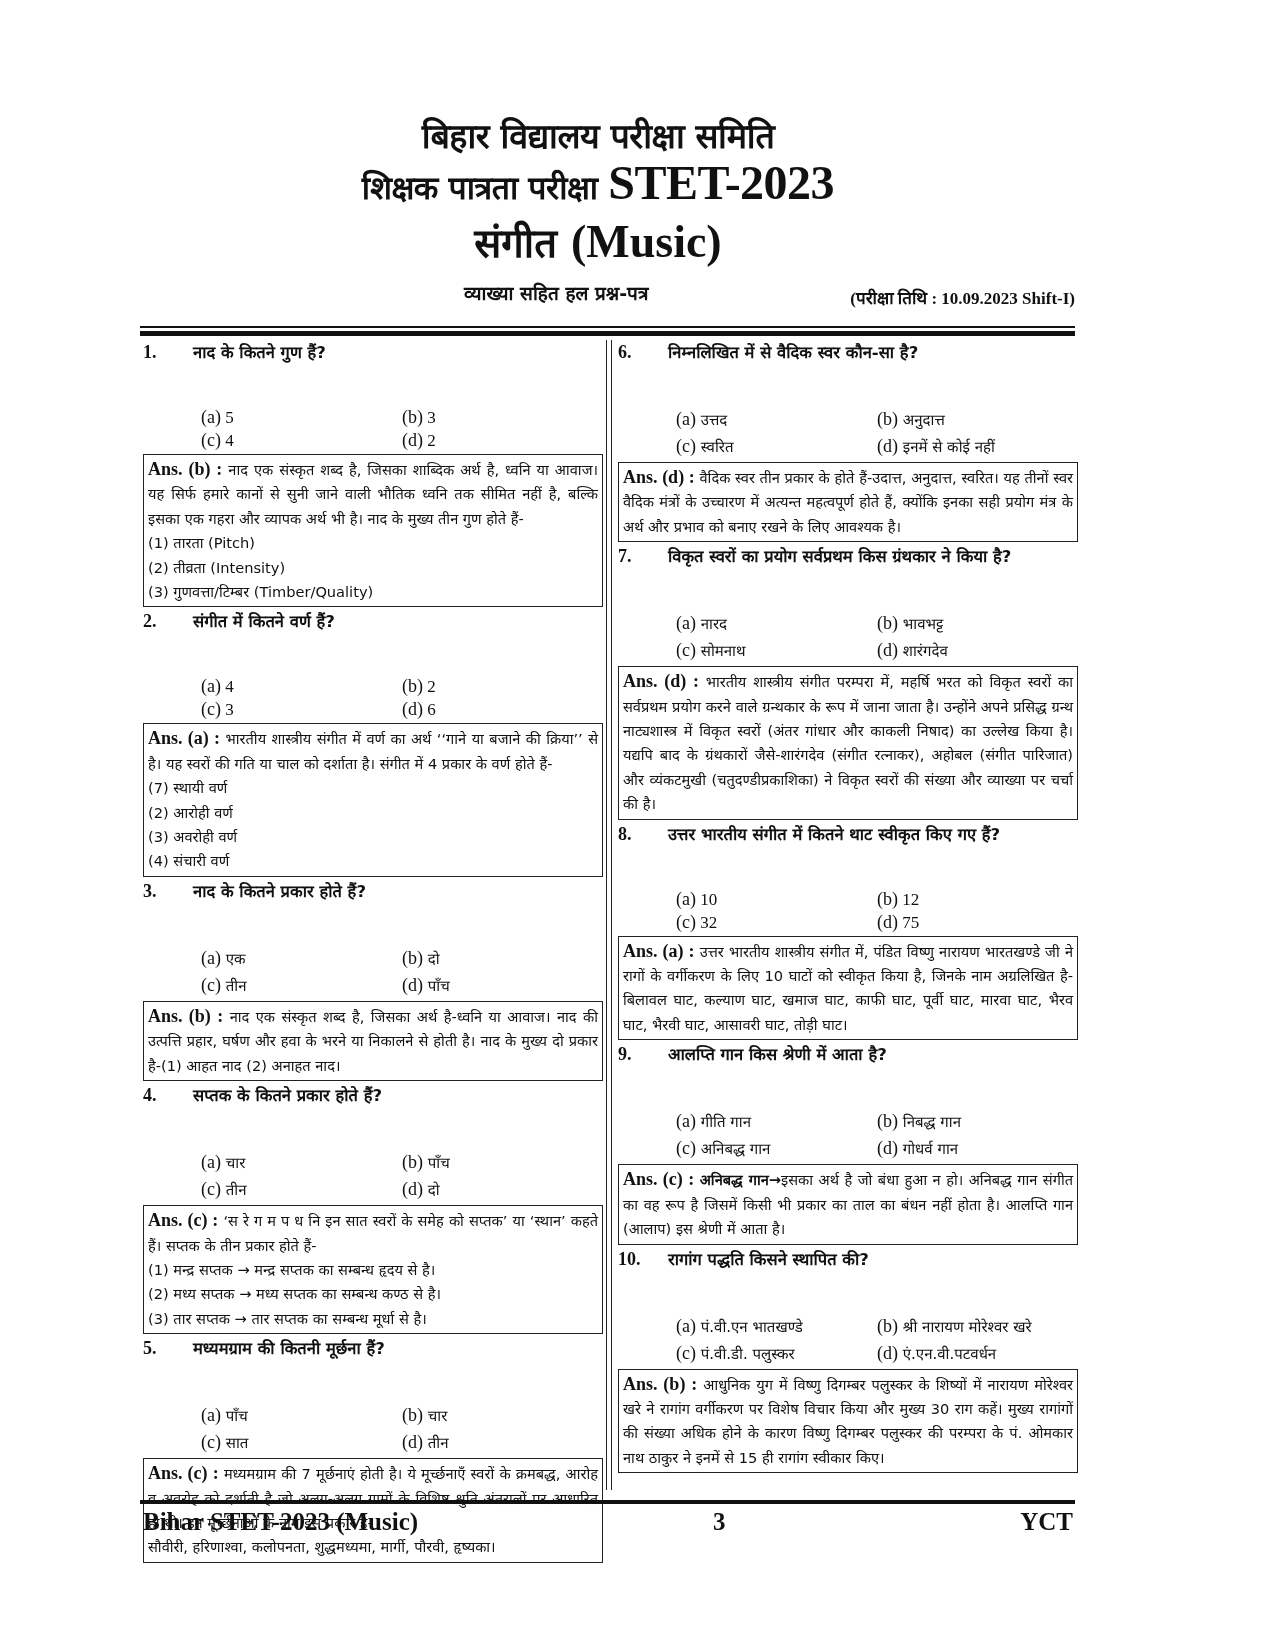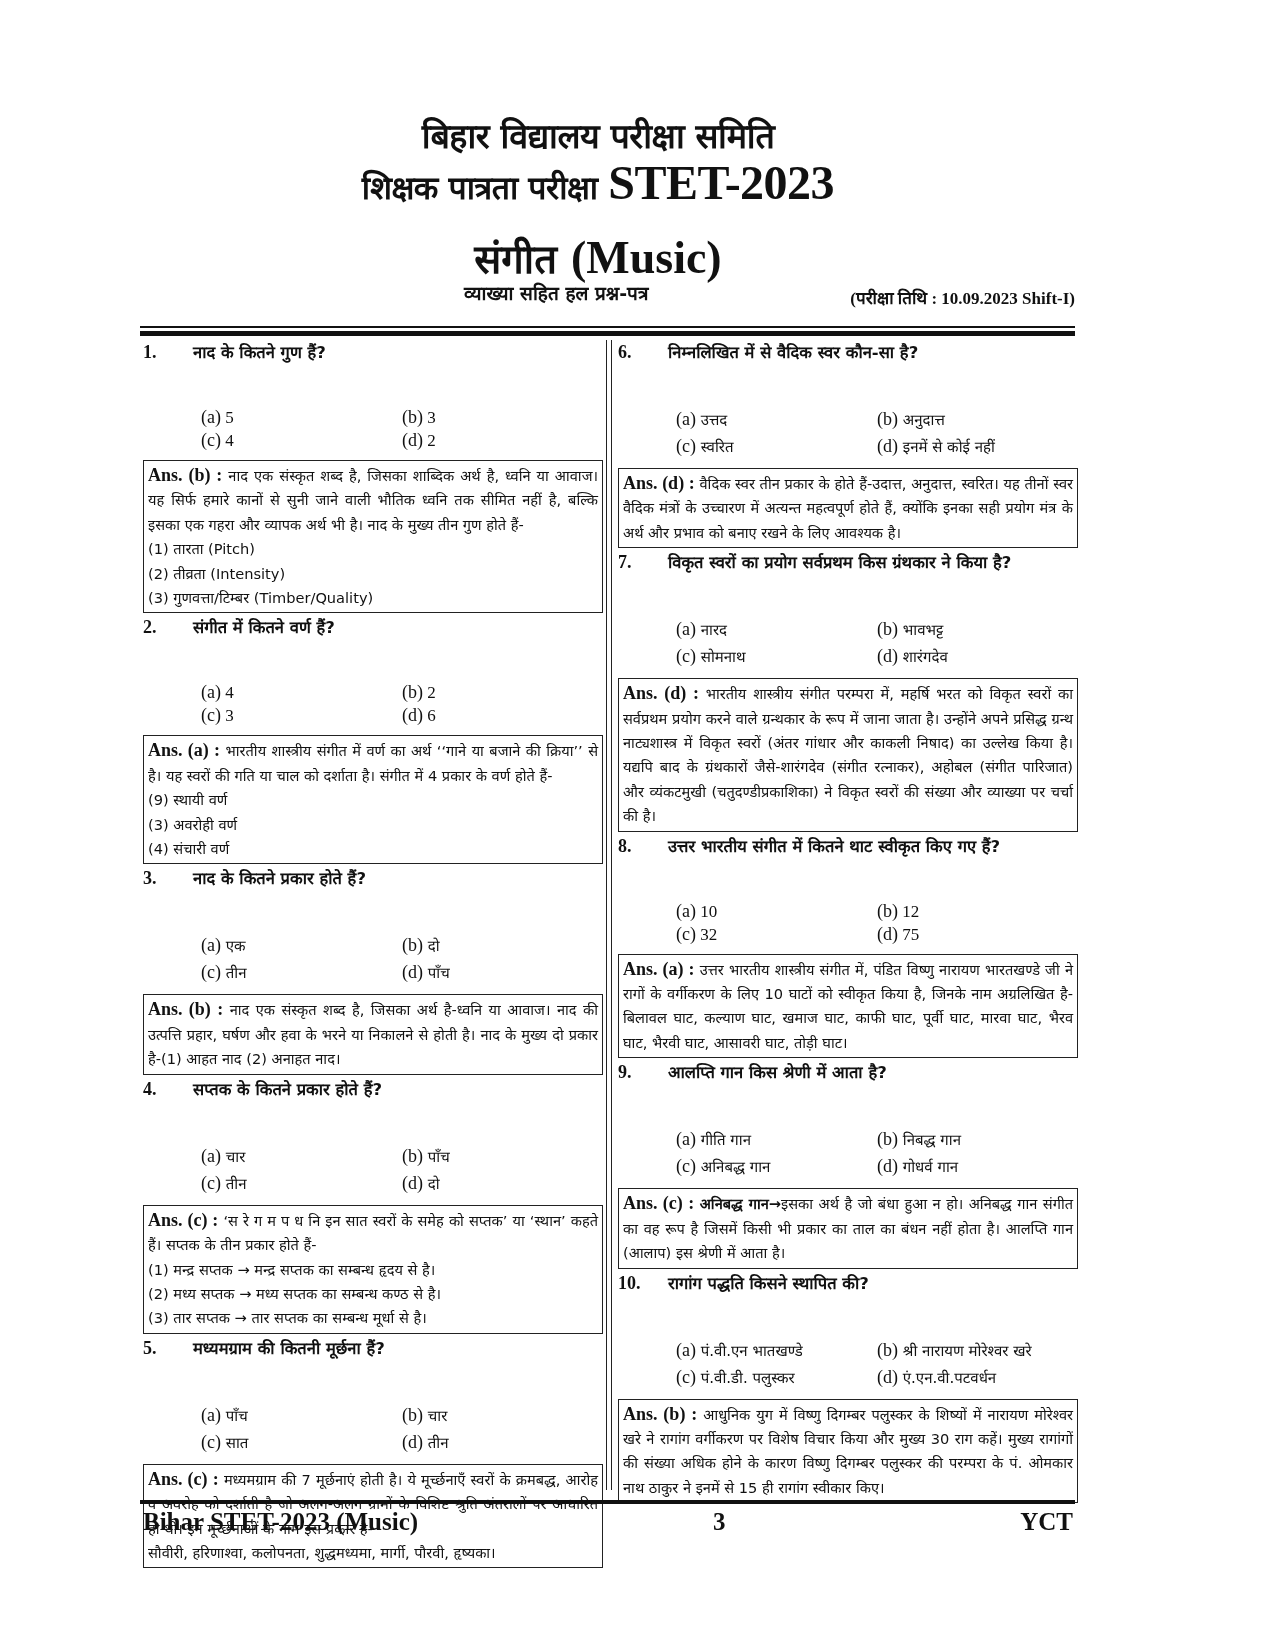--- a/index.html
+++ b/index.html
@@ -2,39 +2,39 @@
 <html><head>
 <meta charset="utf-8">
 <style>
   html, body { margin: 0; padding: 0; background: #ffffff; }
   body { width: 1275px; height: 1650px; position: relative; overflow: hidden;
          font-family: "Liberation Serif", "DejaVu Serif", serif; color: #111; }
   .header { position: absolute; top: 112px; left: 0; width: 1196px; text-align: center; }
   .h1 { font-family: "DejaVu Sans", sans-serif; font-weight: bold; font-size: 34px; line-height: 48px; letter-spacing: -0.5px; }
   .h2 { font-family: "DejaVu Sans", sans-serif; font-weight: bold; font-size: 32px; line-height: 46px; letter-spacing: -0.5px; }
   .h2 .en { font-family: "Liberation Serif", serif; font-size: 48px; }
-  .h3 { font-family: "DejaVu Sans", sans-serif; font-weight: bold; font-size: 40px; line-height: 62px; margin-top: 16px; }
+  .h3 { font-family: "DejaVu Sans", sans-serif; font-weight: bold; font-size: 40px; line-height: 62px; }
   .h3 .en { font-family: "Liberation Serif", serif; font-size: 46px; }
   .subrow { position: absolute; top: 280px; left: 140px; width: 935px; height: 34px; }
   .subtitle { position: absolute; left: 324px; top: 0; font-family: "DejaVu Sans", sans-serif; font-weight: bold; font-size: 19px; }
   .examdate { position: absolute; right: 0; top: 6px; font-weight: bold; font-size: 17px; }
   .rule-top { position: absolute; left: 140px; width: 935px; top: 326px; border-top: 2px solid #111; }
   .rule-top2 { position: absolute; left: 140px; width: 935px; top: 331px; border-top: 5px solid #111; }
   .col { position: absolute; top: 340px; width: 460px; }
   .col.left { left: 143px; }
   .col.right { left: 618px; }
   .divider { position: absolute; left: 606px; top: 340px; width: 4px; height: 1150px; border-left: 1px solid #222; border-right: 1px solid #222; }
   .q { font-family: "DejaVu Sans", sans-serif; font-weight: bold; font-size: 16.5px; line-height: 25px; display: flex; }
   .q .num { font-family: "Liberation Serif", serif; font-size: 18px; width: 50px; flex: none; }
   .q .txt { flex: 1; text-align: justify; }
   .opts { display: grid; grid-template-columns: 1fr 1fr; padding-left: 58px; font-size: 17px; line-height: 22px; margin-top: 41px; }
   .opts.dev { font-family: "DejaVu Sans", sans-serif; font-size: 15px; line-height: 26px; }
   .opts .o { white-space: nowrap; }
   .opts .lbl { font-family: "Liberation Serif", serif; font-size: 18px; }
-  .ans { border: 1.5px solid #222; padding: 2px 4px 2px 4px; font-family: "DejaVu Sans", sans-serif; font-size: 14.6px; line-height: 24.4px; text-align: justify; margin: 8px 0 2px 0; }
+  .ans { border: 1.5px solid #222; padding: 2px 4px 2px 4px; font-family: "DejaVu Sans", sans-serif; font-size: 14.6px; line-height: 24.4px; text-align: justify; margin: 2px 0 2px 0; }
   .ans .head { font-family: "Liberation Serif", serif; font-weight: bold; font-size: 18px; }
   .ans .line { display: block; }
   .rule-bottom { position: absolute; left: 140px; width: 935px; top: 1500px; border-top: 4px solid #111; }
   .footer { position: absolute; left: 143px; width: 930px; top: 1508px; font-weight: bold; font-size: 25px; display: flex; justify-content: space-between; }
 </style>
 </head>
 <body>
 
 <div class="header">
   <div class="h1">बिहार विद्यालय परीक्षा समिति</div>
@@ -77,21 +77,22 @@
         <span class="txt">संगीत में कितने वर्ण हैं?</span>
       </div>
     <div class="opts">
       <div class="o"><span class="lbl">(a)</span> <span>4</span></div>
       <div class="o"><span class="lbl">(b)</span> <span>2</span></div>
       <div class="o"><span class="lbl">(c)</span> <span>3</span></div>
       <div class="o"><span class="lbl">(d)</span> <span>6</span></div>
     </div>
     <div class="ans">
       <span class="head">Ans. (a) :</span> <span>भारतीय शास्त्रीय संगीत में वर्ण का अर्थ ‘‘गाने या बजाने की क्रिया’’ से है। यह स्वरों की गति या चाल को दर्शाता है। संगीत में 4 प्रकार के वर्ण होते हैं-</span>
-      <span class="line">(9) स्थायी वर्ण</span>
+      <span class="line">(7) स्थायी वर्ण</span>
+      <span class="line">(2) आरोही वर्ण</span>
       <span class="line">(3) अवरोही वर्ण</span>
       <span class="line">(4) संचारी वर्ण</span>
     </div>
   </div>
 
   <div class="qblock">
     <div class="q">
         <span class="num">3.</span>
         <span class="txt">नाद के कितने प्रकार होते हैं?</span>
       </div>

